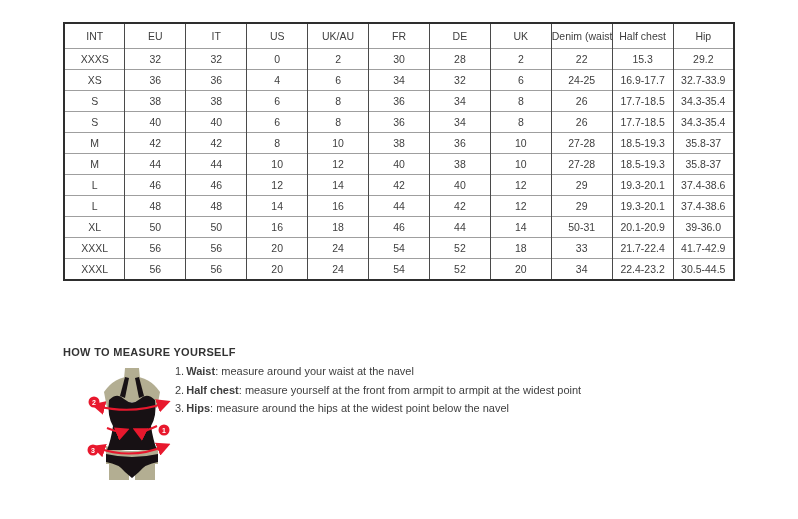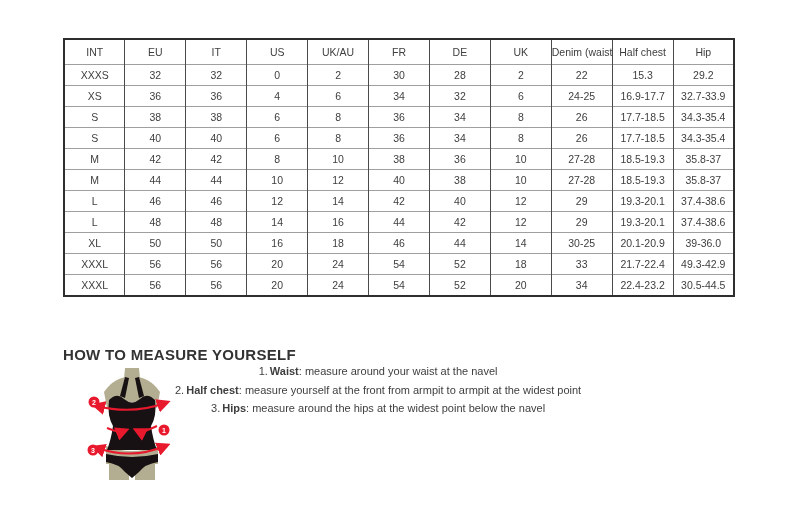--- a/index.html
+++ b/index.html
@@ -1,42 +1,42 @@
 <!DOCTYPE html>
 <html><head>
 <meta charset="utf-8">
 <style>
   html,body{margin:0;padding:0;}
   body{
     width:798px;height:519px;background:#ffffff;position:relative;overflow:hidden;
     font-family:"Liberation Sans",sans-serif;color:#3e3e3e;
   }
   .size-table{
-    position:absolute;left:63px;top:38px;width:672px;
+    position:absolute;left:63px;top:22px;width:672px;
     border-collapse:collapse;table-layout:fixed;
     border:2px solid #2e2e2e;
     font-size:10.5px;color:#3e3e3e;
   }
   .size-table th,.size-table td{
     border-left:1.5px solid #4a4a4a;
     border-top:1.5px solid #9f9f9f;
     text-align:center;vertical-align:middle;
     font-weight:normal;padding:0;
     white-space:nowrap;overflow:hidden;
   }
   .size-table th{height:24px;}
   .size-table td{height:20px;}
   .measure-heading{
     position:absolute;left:63px;top:346px;margin:0;
-    font-size:15px;font-weight:bold;letter-spacing:0.3px;color:#333333;
+    font-size:11px;font-weight:bold;letter-spacing:0.3px;color:#333333;
   }
   .figure{position:absolute;left:78px;top:366px;width:104px;height:120px;}
   .steps{
     position:absolute;left:175px;top:362px;margin:0;padding:0;list-style:none;
-    font-size:11px;color:#3e3e3e;text-align:center;
+    font-size:11px;color:#3e3e3e;
   }
   .steps li{line-height:18.5px;white-space:nowrap;}
   .steps .step-label{font-weight:bold;}
   .steps .step-num{margin-right:2px;}
   .badge-num{font:bold 7px "Liberation Sans",sans-serif;fill:#ffffff;}
 </style>
 </head>
 <body>
 
 <table class="size-table">
@@ -162,36 +162,36 @@
       </tr>
       <tr>
         <td>XL</td>
         <td>50</td>
         <td>50</td>
         <td>16</td>
         <td>18</td>
         <td>46</td>
         <td>44</td>
         <td>14</td>
-        <td>30-25</td>
+        <td>50-31</td>
         <td>20.1-20.9</td>
         <td>39-36.0</td>
       </tr>
       <tr>
         <td>XXXL</td>
         <td>56</td>
         <td>56</td>
         <td>20</td>
         <td>24</td>
         <td>54</td>
         <td>52</td>
         <td>18</td>
         <td>33</td>
         <td>21.7-22.4</td>
-        <td>49.3-42.9</td>
+        <td>41.7-42.9</td>
       </tr>
       <tr>
         <td>XXXL</td>
         <td>56</td>
         <td>56</td>
         <td>20</td>
         <td>24</td>
         <td>54</td>
         <td>52</td>
         <td>20</td>

